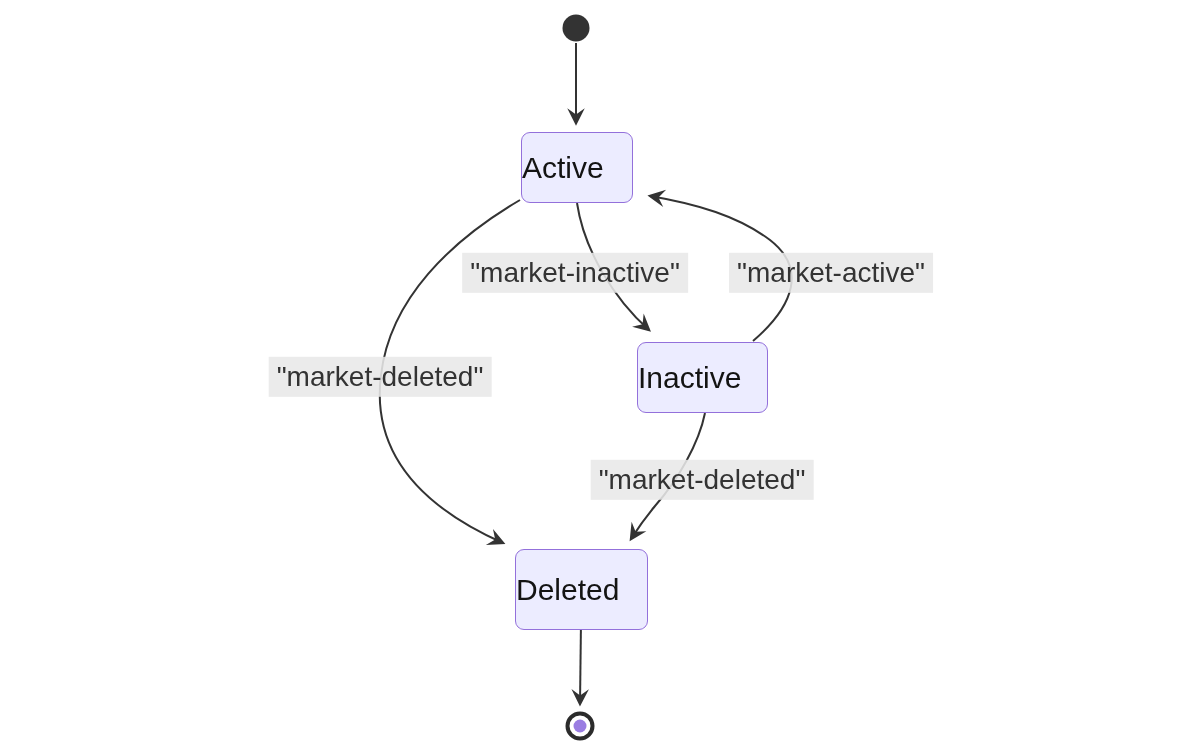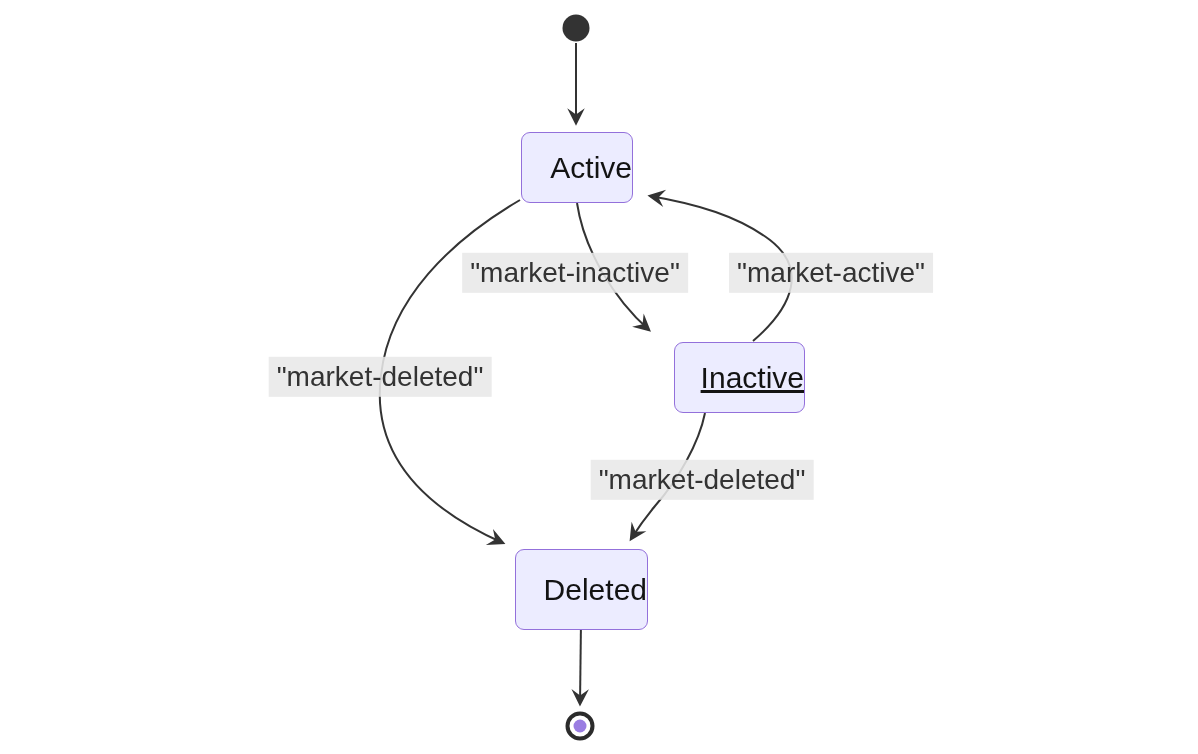--- a/index.html
+++ b/index.html
@@ -19,39 +19,39 @@
   }
   .state-box {
     position: absolute;
     z-index: 3;
     box-sizing: border-box;
     background: #ececff;
     border: 1.4px solid #9370db;
     border-radius: 9px;
     display: flex;
     align-items: center;
-    justify-content: flex-end;
+    justify-content: flex-start;
     color: #131313;
     font-size: 30px;
     line-height: 1;
     white-space: nowrap;
   }
   .edge-label {
     position: absolute;
     z-index: 2;
     transform: translate(-50%, -50%);
     background: rgba(232,232,232,0.88);
     color: #333333;
     font-size: 28px;
     line-height: 1.3;
     padding: 2px 8px;
     white-space: nowrap;
   }
   #state-active   { left: 521px; top: 132px; width: 112px; height: 71px; }
-  #state-inactive { left: 674px; top: 342px; width: 131px; height: 71px; text-decoration: underline; }
+  #state-inactive { left: 637px; top: 342px; width: 131px; height: 71px; }
   #state-deleted  { left: 515px; top: 549px; width: 133px; height: 81px; }
   #label-market-inactive      { left: 575px; top: 273px; }
   #label-market-active        { left: 831px; top: 273px; }
   #label-market-deleted-left  { left: 380px; top: 377px; }
   #label-market-deleted-right { left: 702px; top: 480px; }
 </style>
 </head>
 <body>
 
 <div id="canvas">

